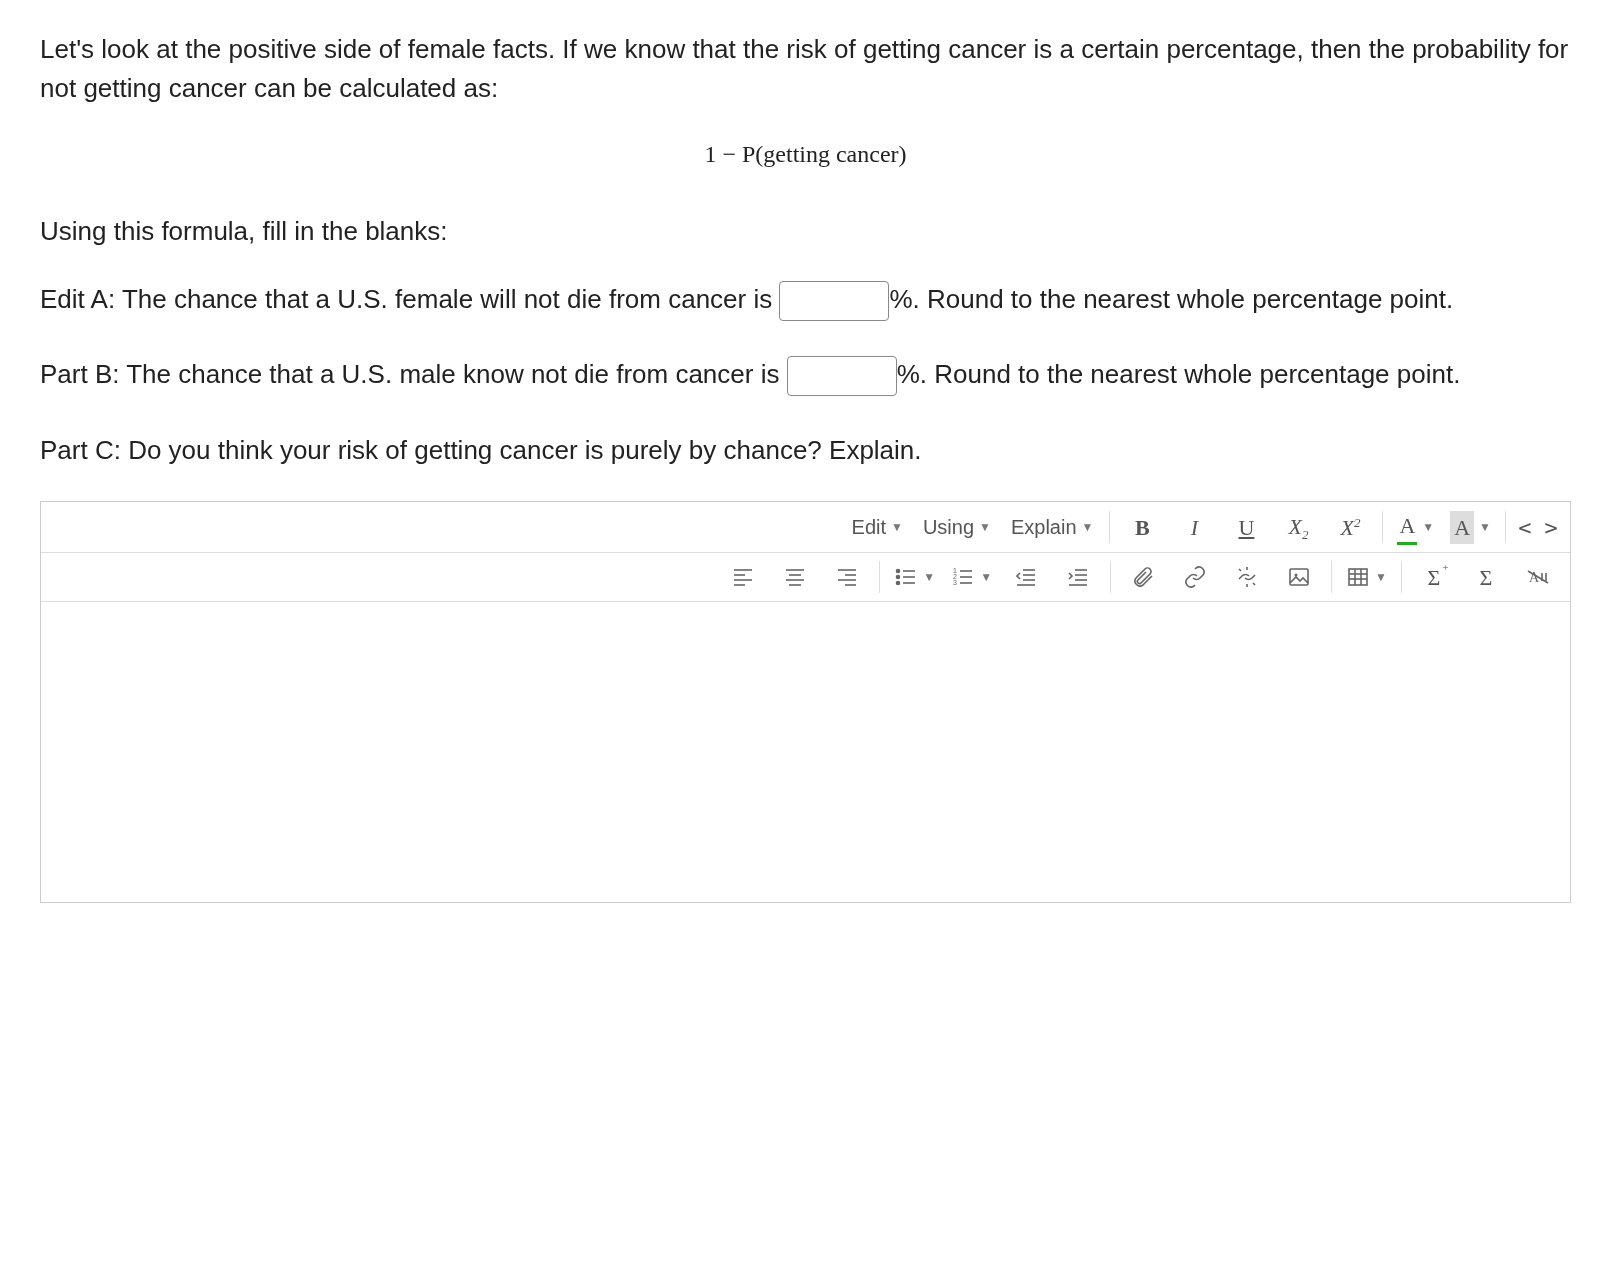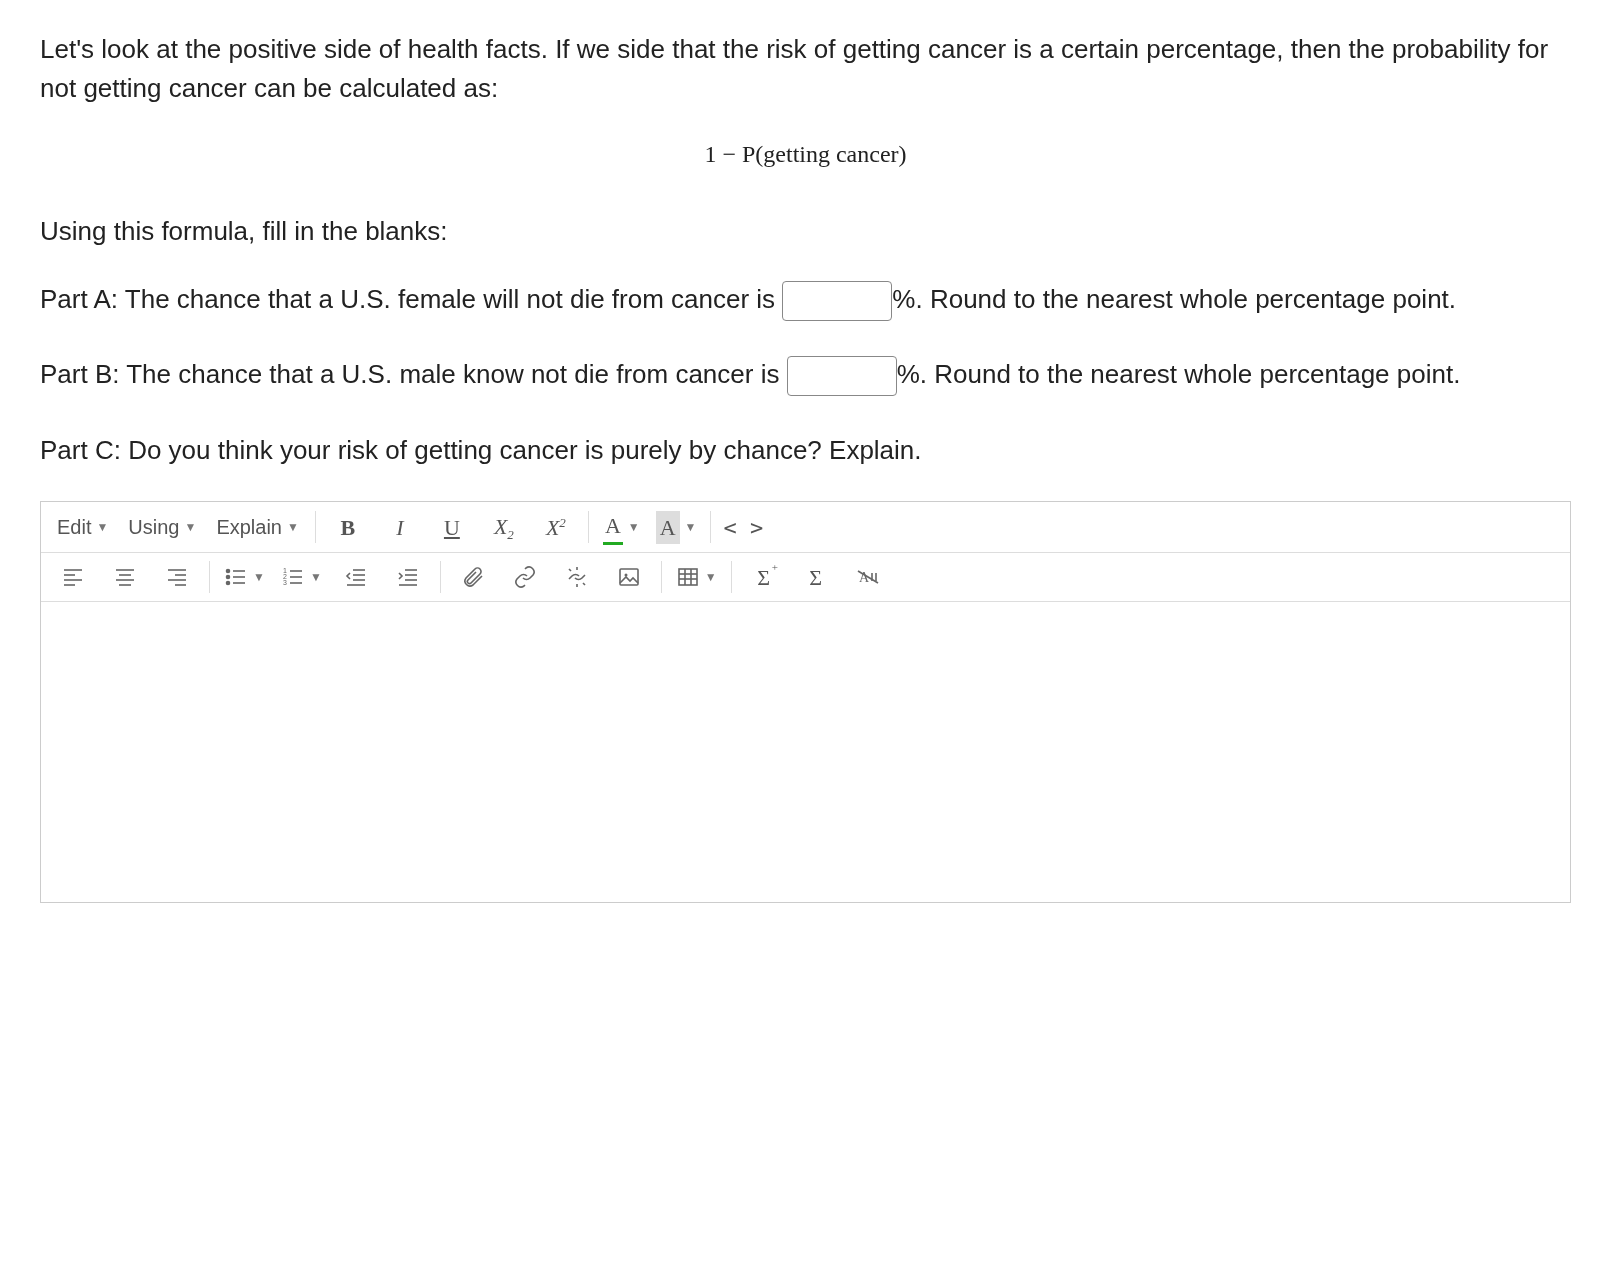--- a/index.html
+++ b/index.html
@@ -36,20 +36,21 @@
     margin-top: 20px;
   }
   .toolbar-row {
     display: flex;
     align-items: center;
     padding: 4px 6px;
     border-bottom: 1px solid #ddd;
     font-size: 20px;
     color: #555;
     flex-wrap: wrap;
+    justify-content: flex-end;
   }
   .menuitem {
     display: inline-flex;
     align-items: center;
     padding: 6px 10px;
     cursor: pointer;
     user-select: none;
   }
   .menuitem .caret {
     margin-left: 5px;
@@ -97,29 +98,29 @@
     outline: none;
     position: relative;
   }
   svg { display: block; }
   .icon-svg { width: 24px; height: 24px; stroke: #666; fill: none; stroke-width: 1.6; }
 </style>
 </head>
 <body>
 
 <div class="question-text">
-  <span>Let's look at the positive side of health facts. If we side that the risk of getting cancer is a certain percentage, then the probability for </span><span class="underline">not</span><span> getting cancer can be calculated as:</span>
+  <span>Let's look at the positive side of female facts. If we know that the risk of getting cancer is a certain percentage, then the probability for </span><span class="underline">not</span><span> getting cancer can be calculated as:</span>
 </div>
 
 <div class="formula">1 − P(getting cancer)</div>
 
 <div class="question-text">Using this formula, fill in the blanks:</div>
 
 <div class="part">
-  <span>Part A: The chance that a U.S. female will </span><span class="underline">not</span><span> die from cancer is </span><input type="text" class="blank-input" value="" style=""><span>%. Round to the nearest whole percentage point.</span>
+  <span>Edit A: The chance that a U.S. female will </span><span class="underline">not</span><span> die from cancer is </span><input type="text" class="blank-input" value="" style=""><span>%. Round to the nearest whole percentage point.</span>
 </div>
 
 <div class="part">
   <span>Part B: The chance that a U.S. male know </span><span class="underline">not</span><span> die from cancer is </span><input type="text" class="blank-input" value="" style=""><span>%. Round to the nearest whole percentage point.</span>
 </div>
 
 <div class="part">Part C: Do you think your risk of getting cancer is purely by chance? Explain.</div>
 
 <div class="editor">
 

